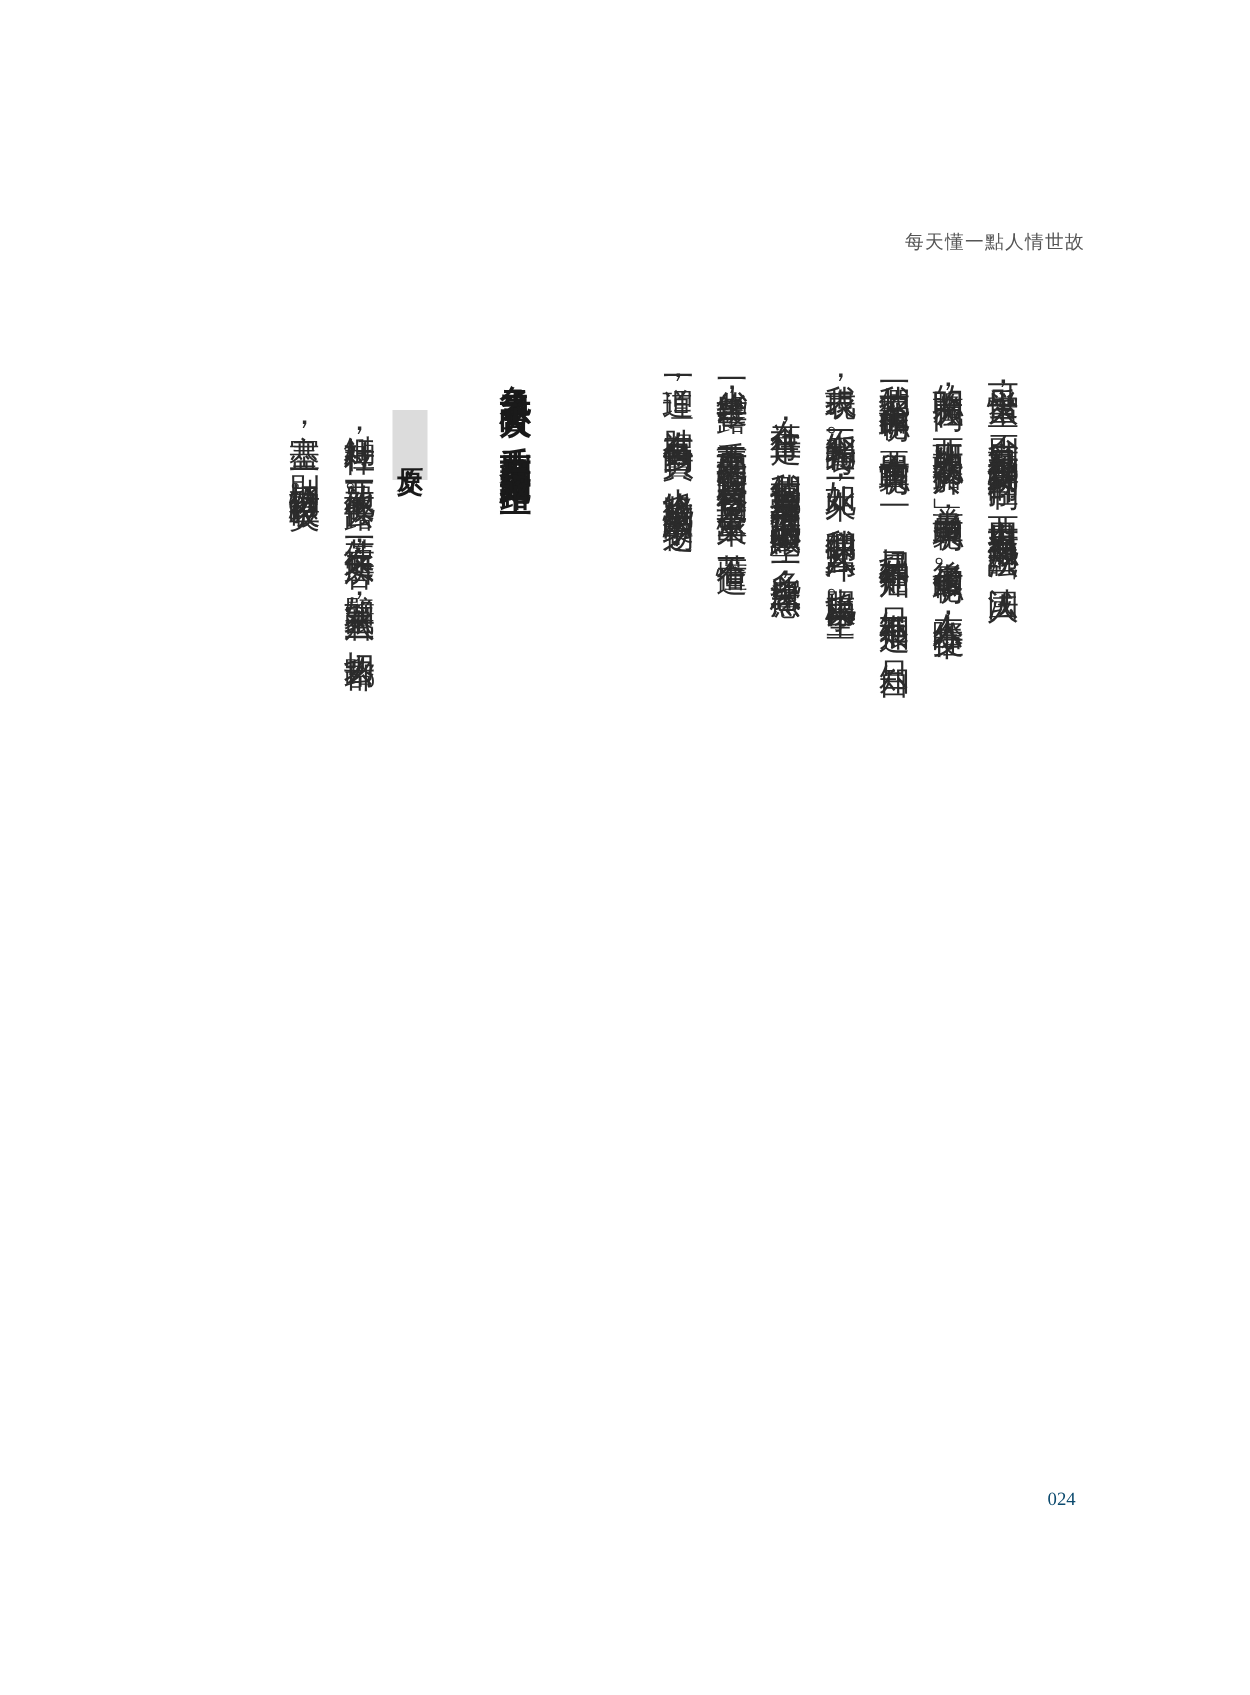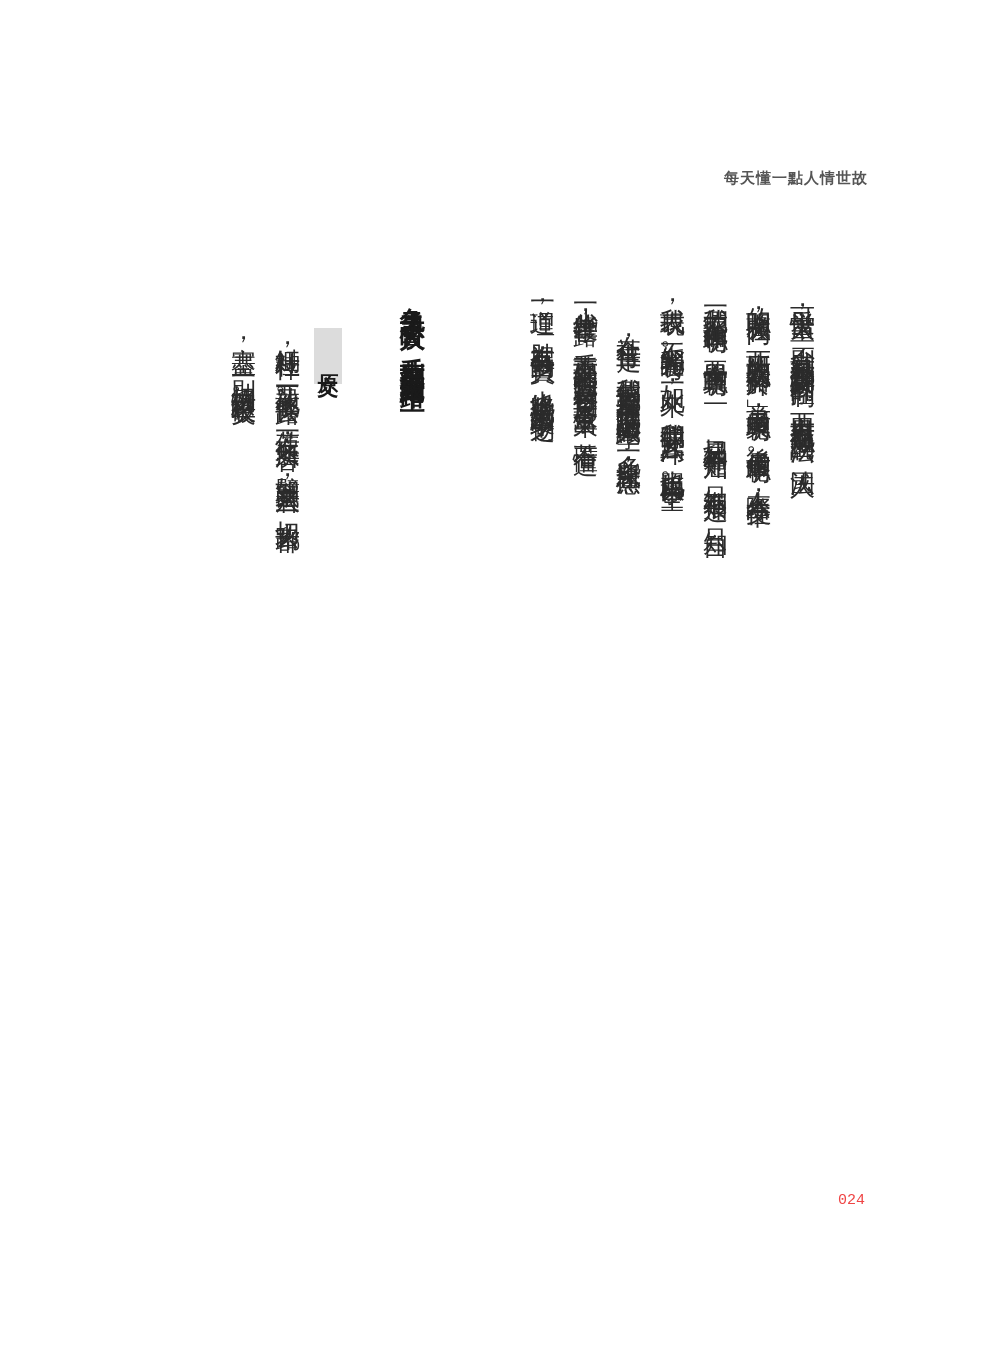--- a/index.html
+++ b/index.html
@@ -1,21 +1,21 @@
 <!DOCTYPE html>
 <html><head>
   <meta charset="utf-8">
   <style>
     html, body { margin: 0; padding: 0; background: #ffffff; }
     body { width: 1000px; height: 1356px; position: relative; overflow: hidden;
            font-family: "DejaVu Serif", "Liberation Serif", serif; color: #2a2a2a; }
-    .running-header { position: absolute; top: 169px; right: 132px; font-size: 15px;
-           color: #555; letter-spacing: 1px; font-family: "DejaVu Serif", serif; font-weight: bold; }
+    .running-header { position: absolute; top: 184px; right: 132px; font-size: 15px;
+           color: #555; letter-spacing: 1px; font-family: "DejaVu Serif", serif; }
     .page-number { position: absolute; top: 1192px; left: 838px; font-size: 15px;
-           color: #ef4444; font-family: Liberation Mono, monospace; text-align: center; }
+           color: #0c4a6e; font-family: Liberation Serif, serif; text-align: center; }
     .col { position: absolute; writing-mode: vertical-rl; text-orientation: upright;
            font-size: 25px; line-height: 30px; letter-spacing: 2.5px; white-space: nowrap;
            color: #2b2b2b; }
     .col.bold { font-family: "DejaVu Sans", sans-serif; font-weight: bold; color: #1a1a1a;
            font-size: 25px; letter-spacing: 3px; }
     .badge { position: absolute; left: 314px; top: 328px; width: 28px; height: 56px;
            background: #dcdcdc; writing-mode: vertical-rl; text-orientation: upright;
            font-family: "DejaVu Sans", sans-serif; font-weight: bold; font-size: 21px;
            line-height: 28px; text-align: center; color: #1a1a1a; padding-top: 3px;
            box-sizing: border-box; }

